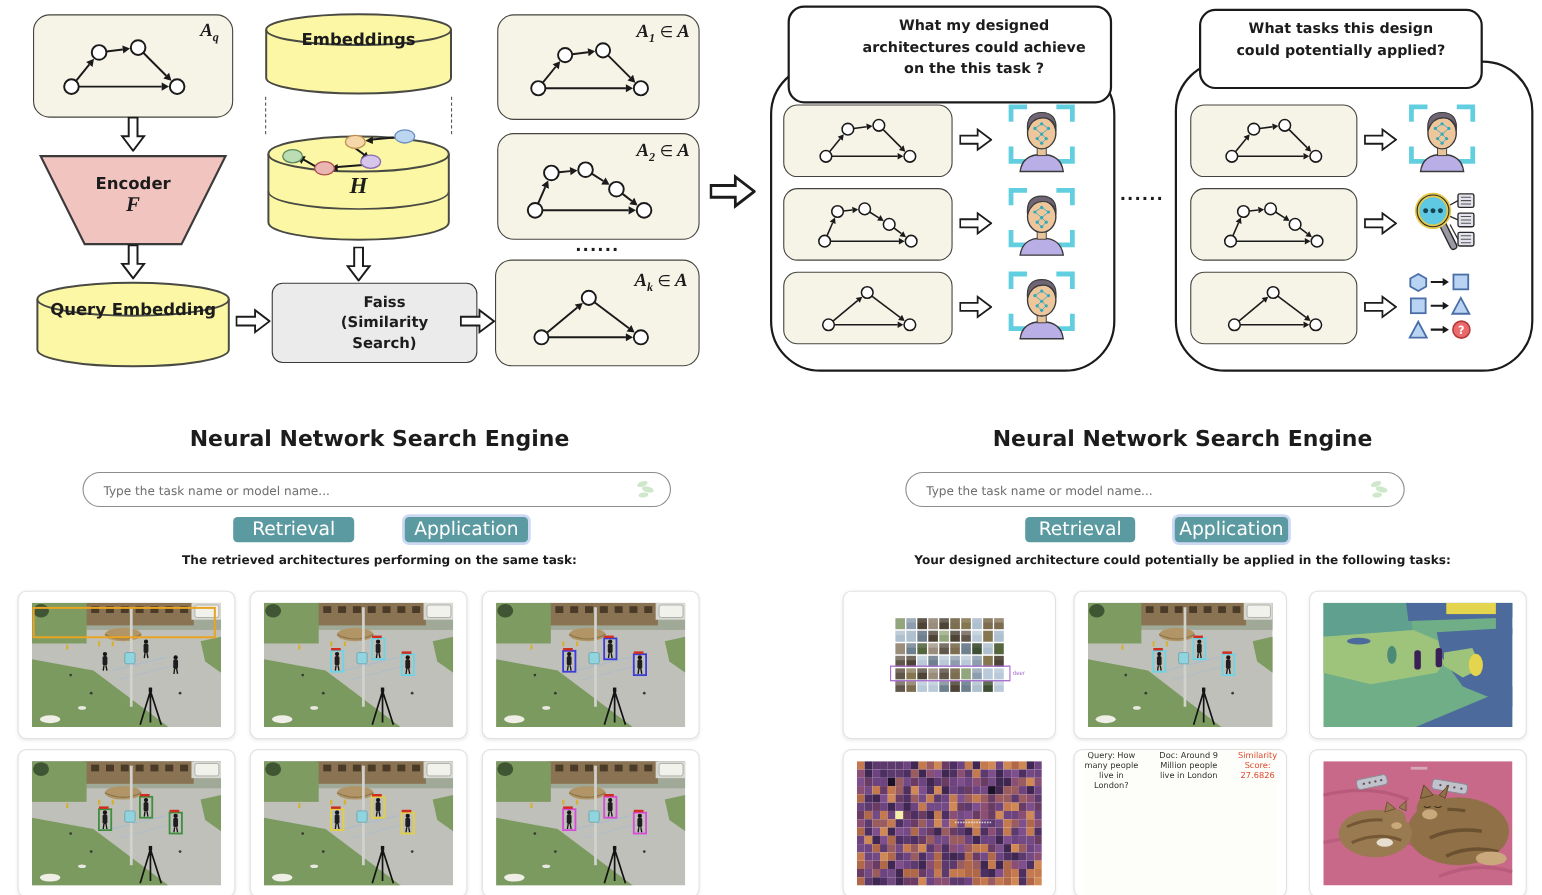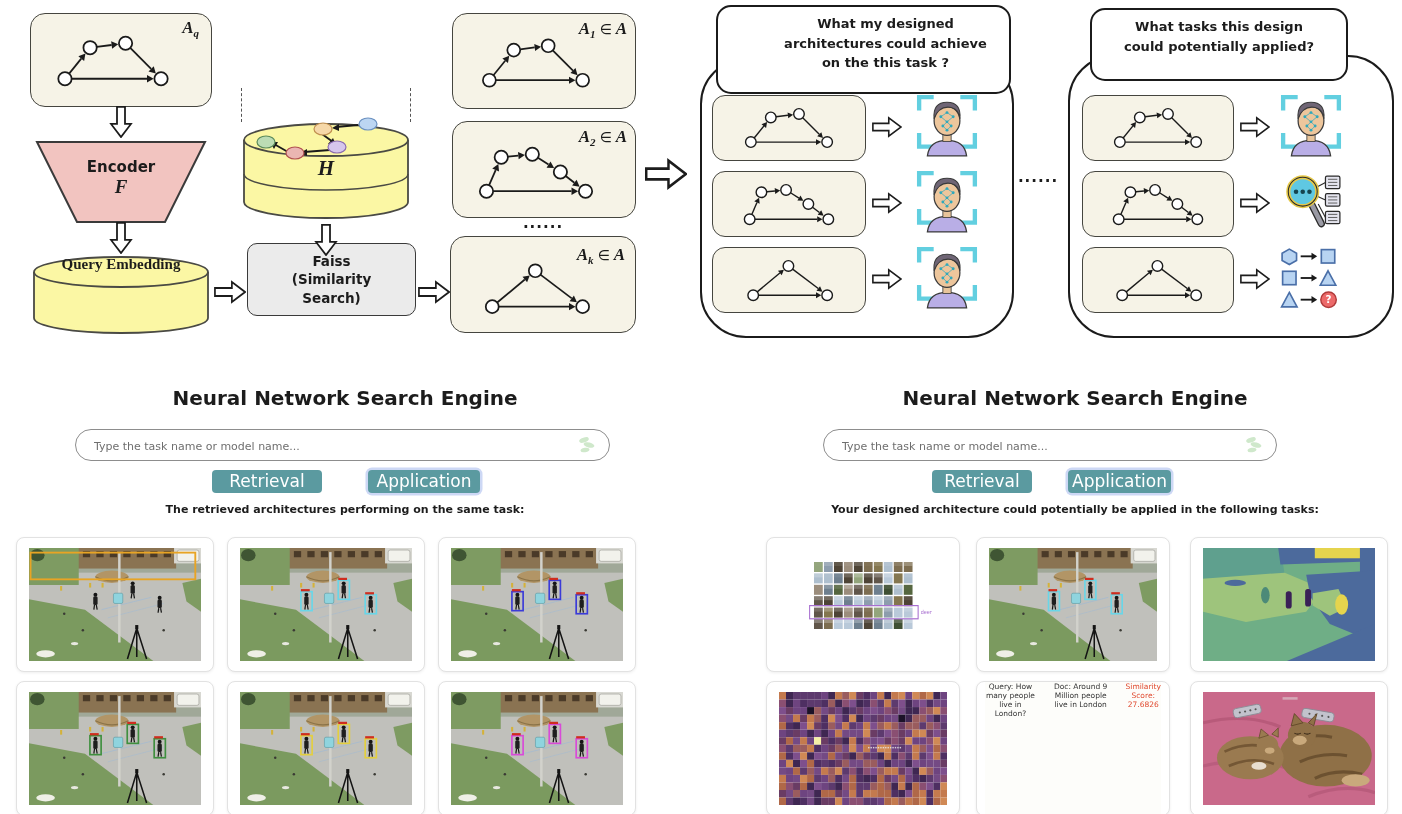--- a/index.html
+++ b/index.html
@@ -87,41 +87,48 @@
         <svg viewBox="0 0 34 24" preserveAspectRatio="none" width="100%" height="100%">
           <path d="M1 8 L19 8 L19 2 L33 12 L19 22 L19 16 L1 16 Z" fill="#fff" stroke="#1c1c1c" stroke-width="1.8"></path>
         </svg>
       </div>
 
     <div class="abs" style="left:30px;top:252px;width:182px;height:86px;">
       <svg viewBox="0 0 182 86" width="182" height="86">
         <path d="M4 20 v46 a87 15 0 0 0 174 0 v-46" fill="#fbf7a4" stroke="#4a4a44" stroke-width="1.8"></path>
         <ellipse cx="91" cy="20" rx="87" ry="15" fill="#fbf7a4" stroke="#4a4a44" stroke-width="1.8"></ellipse>
       </svg>
-      <div class="cyl-label" style="top:4px;font-family:Liberation Serif, serif;">Query Embedding</div>
+      <div class="cyl-label" style="top:20px;">Query Embedding</div>
     </div>
 
     <div class="arrow" style="left:214px;top:280px;width:32px;height:24px;">
         <svg viewBox="0 0 34 24" preserveAspectRatio="none" width="100%" height="100%">
           <path d="M1 8 L19 8 L19 2 L33 12 L19 22 L19 16 L1 16 Z" fill="#fff" stroke="#1c1c1c" stroke-width="1.8"></path>
         </svg>
       </div>
 
-    <div class="faiss" style="left:247px;top:243px;width:167px;height:71px;">
+    <div class="faiss" style="left:247px;top:257px;width:167px;height:71px;padding-left:18px;">
       <div>Faiss</div>
       <div>(Similarity</div>
       <div>Search)</div>
     </div>
 
     <div class="arrow" style="left:418px;top:280px;width:32px;height:24px;">
         <svg viewBox="0 0 34 24" preserveAspectRatio="none" width="100%" height="100%">
           <path d="M1 8 L19 8 L19 2 L33 12 L19 22 L19 16 L1 16 Z" fill="#fff" stroke="#1c1c1c" stroke-width="1.8"></path>
         </svg>
       </div>
 
+    <div class="abs" style="left:238px;top:8px;width:176px;height:82px;">
+      <svg viewBox="0 0 176 82" width="176" height="82">
+        <path d="M4 19 v44 a84 14 0 0 0 168 0 v-44" fill="#fbf7a4" stroke="#4a4a44" stroke-width="1.8"></path>
+        <ellipse cx="88" cy="19" rx="84" ry="14" fill="#fbf7a4" stroke="#4a4a44" stroke-width="1.8"></ellipse>
+      </svg>
+      <div class="cyl-label" style="top:19px;">Embeddings</div>
+    </div>
 
     <div class="dash" style="left:241px;top:88px;height:34px;"></div>
     <div class="dash" style="left:410px;top:88px;height:34px;"></div>
 
     <div class="abs" style="left:238px;top:112px;width:176px;height:116px;">
       <svg viewBox="0 0 176 116" width="176" height="116">
         <path d="M6 28 v62 a82 16 0 0 0 164 0 v-62" fill="#fbf7a4" stroke="#4a4a44" stroke-width="1.8"></path>
         <ellipse cx="88" cy="28" rx="82" ry="16" fill="#fbf7a4" stroke="#4a4a44" stroke-width="1.8"></ellipse>
         <path d="M6 62 a82 16 0 0 0 164 0" fill="none" stroke="#4a4a44" stroke-width="1.5"></path>
         <g stroke="#1a1a1a" stroke-width="1.8">

